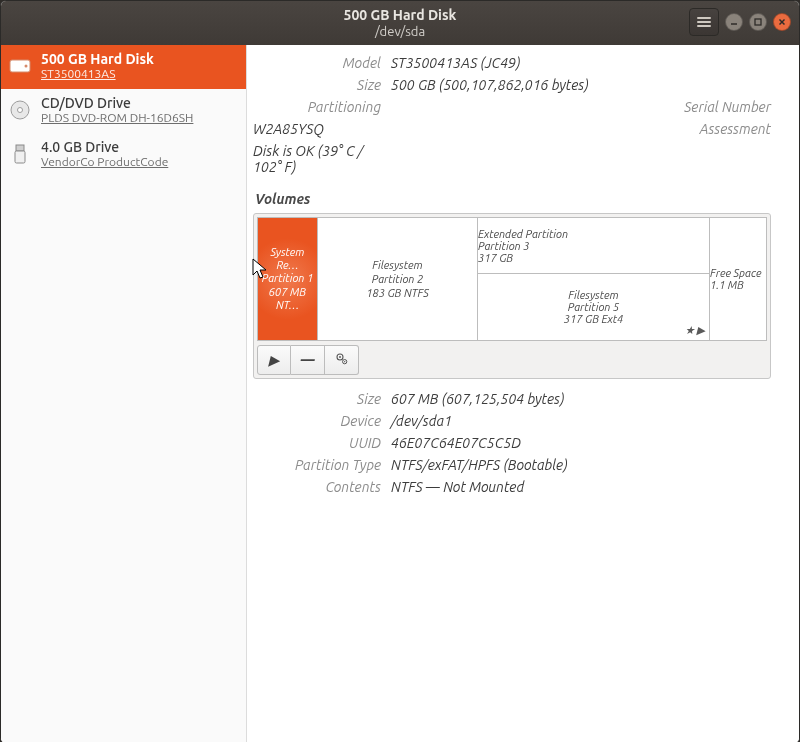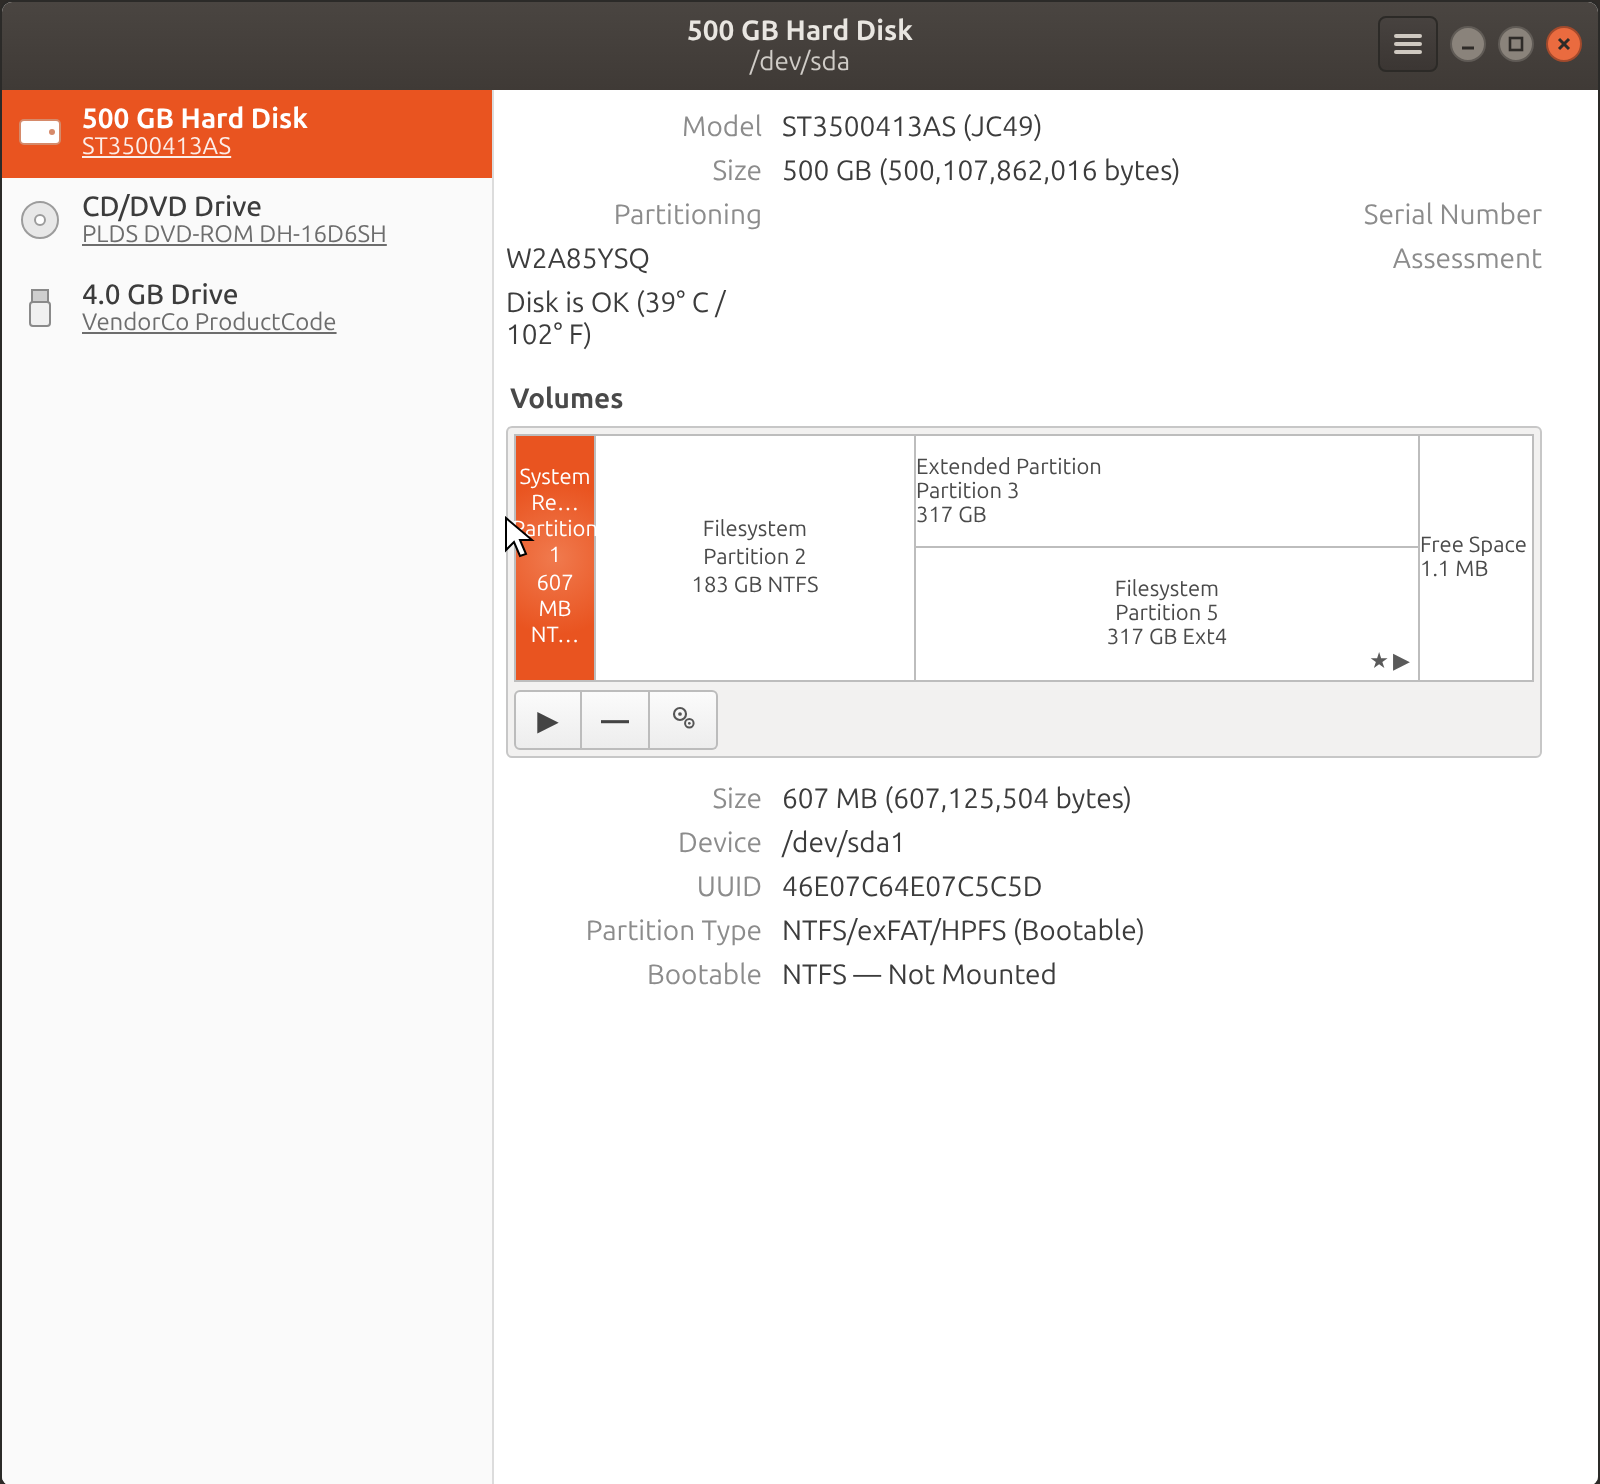--- a/index.html
+++ b/index.html
@@ -23,28 +23,28 @@
   .body { flex: 1; display: flex; background: #ffffff; }
   .sidebar { width: 246px; background: #fafafa; border-right: 1px solid #dcdcdc; }
   .dev { display: flex; align-items: center; gap: 8px; padding: 6px 8px 8px 6px; cursor: pointer; }
   .dev.selected { background: #e95420; color: #fff; }
   .dev .icon { width: 26px; height: 26px; flex-shrink: 0; display:flex; align-items:center; justify-content:center; }
   .dev .labels { display: flex; flex-direction: column; line-height: 1.15; }
   .dev .main { font-size: 14px; font-weight: 500; }
   .dev.selected .main { font-weight: 600; }
   .dev .sub { font-size: 12px; opacity: .9; text-decoration: underline; }
   .dev:not(.selected) .sub { color: #6d6d6d; opacity: 1; }
-  .content { flex: 1; padding: 4px 28px 12px 6px; overflow: auto; }
+  .content { flex: 1; padding: 4px 28px 12px 6px; overflow: auto; font-style: italic; }
   .props { display: grid; grid-template-columns: 128px 1fr; row-gap: 6px; column-gap: 10px; padding: 6px 0 12px 0; }
   .props .k { text-align: right; color: #8c8c8c; }
   .props .v { color: #3c3c3c; }
   .section-title { font-weight: 700; color: #494949; margin: 4px 0 6px 2px; }
   .vol-frame { border: 1px solid #c7c7c7; border-radius: 3px; background: #f2f1f0; padding: 3px; }
   .vol-strip { height: 124px; display: flex; border: 1px solid #bdbdbd; background: #fff; }
-  .part1 { width: 40px; background: linear-gradient(90deg,#e95420,#e95420); color: #fff; display:flex; flex-direction:column; justify-content:center; align-items:center; text-align:center; font-size: 11px; line-height:1.2; padding:2px; border-right:1px solid #bdbdbd; cursor:pointer; }
+  .part1 { width: 60px; background: linear-gradient(90deg,#e95420,#e95420); color: #fff; display:flex; flex-direction:column; justify-content:center; align-items:center; text-align:center; font-size: 11px; line-height:1.2; padding:2px; border-right:1px solid #bdbdbd; cursor:pointer; }
   .part1 { background: radial-gradient(circle at 50% 50%, #f07a4e 0%, #e95420 60%); }
   .part2 { width: 160px; display:flex; flex-direction:column; justify-content:center; align-items:center; text-align:center; font-size:11px; color:#4a4a4a; line-height:1.3; border-right:1px solid #bdbdbd; cursor:pointer; }
   .ext { flex: 1; display:flex; flex-direction:column; border-right:1px solid #bdbdbd; }
   .ext-head { height: 56px; display:flex; flex-direction:column; justify-content:center; align-items:flex-start; text-align:center; font-size:11px; color:#4a4a4a; border-bottom:1px solid #bdbdbd; cursor:pointer; }
   .ext-body { flex:1; position:relative; display:flex; flex-direction:column; justify-content:center; align-items:center; text-align:center; font-size:11px; color:#4a4a4a; cursor:pointer; }
   .free { width: 56px; display:flex; flex-direction:column; justify-content:center; align-items:flex-start; text-align:center; font-size:11px; color:#4a4a4a; cursor:pointer; }
   .starplay { position:absolute; right:4px; bottom:3px; font-size:11px; color:#5a5a5a; display:flex; gap:2px; }
   .toolbar { display:flex; gap:0; margin-top:4px; }
   .tbtn { width:34px; height:30px; border:1px solid #bcbcbc; background:linear-gradient(#fbfbfb,#ededed); display:flex; align-items:center; justify-content:center; cursor:pointer; color:#444; }
   .tbtn:first-child { border-top-left-radius:3px; border-bottom-left-radius:3px; }
@@ -198,21 +198,21 @@
 
       <div class="props2">
         <div class="k">Size</div>
         <div class="v">607 MB (607,125,504 bytes)</div>
         <div class="k">Device</div>
         <div class="v">/dev/sda1</div>
         <div class="k">UUID</div>
         <div class="v">46E07C64E07C5C5D</div>
         <div class="k">Partition Type</div>
         <div class="v">NTFS/exFAT/HPFS (Bootable)</div>
-        <div class="k">Bootable</div>
+        <div class="k">Contents</div>
         <div class="v">NTFS — Not Mounted</div>
       </div>
     </div>
   </div>
 </div>
 
 <svg class="cursor" width="18" height="24" viewBox="0 0 18 24">
   <path d="M1 1 L1 17 L5 13 L8 20 L11 19 L8 12 L14 12 Z" fill="#fff" stroke="#000" stroke-width="1"></path>
 </svg>
 

